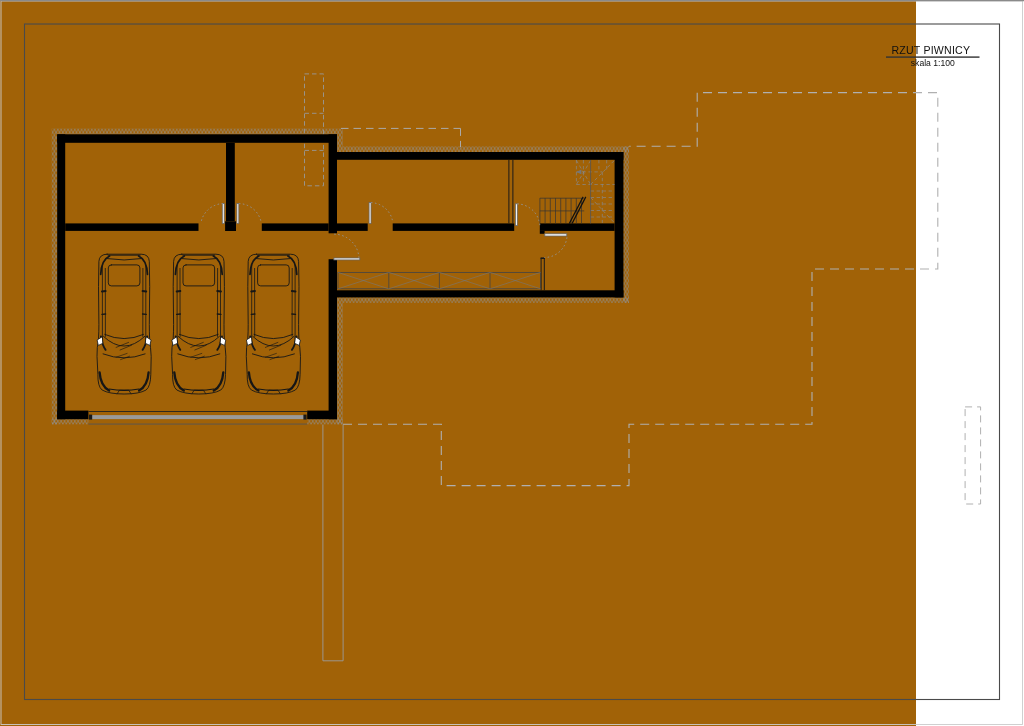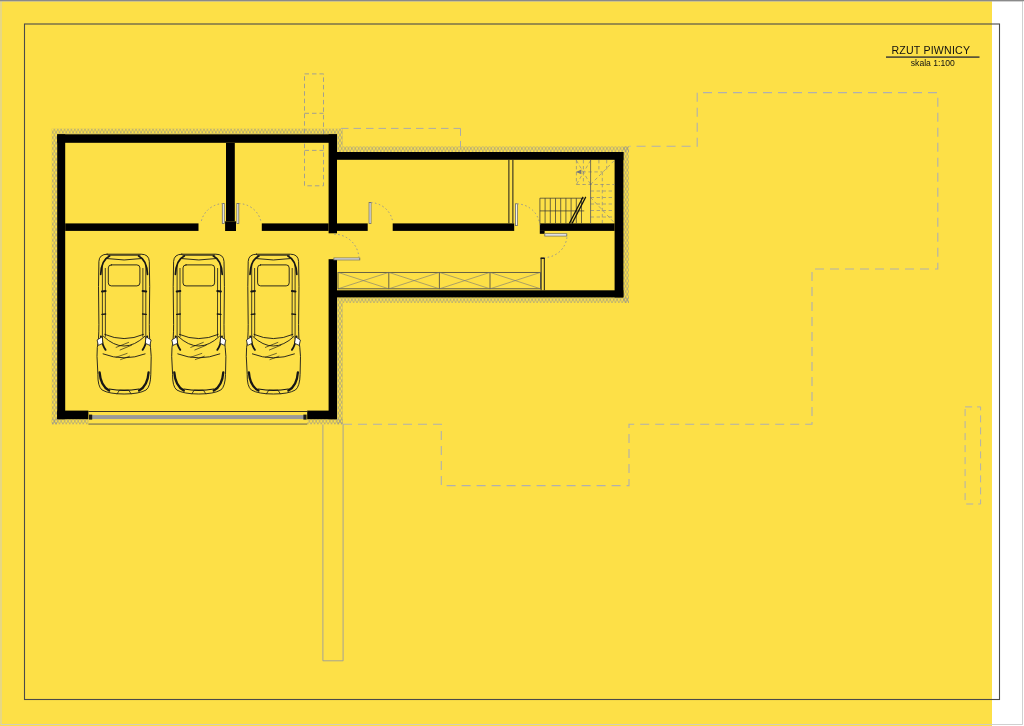--- a/index.html
+++ b/index.html
@@ -1,16 +1,16 @@
 <!DOCTYPE html>
 <html><head>
 <meta charset="utf-8">
 <style>
 html,body{margin:0;padding:0;background:#fff;}
-#page{position:relative;width:992px;height:726px;background:#fde047;font-family:"Liberation Sans",sans-serif;}
+#page{position:relative;width:916px;height:726px;background:#a16207;font-family:"Liberation Sans",sans-serif;}
 svg{position:absolute;top:0;left:0;}
 </style>
 </head>
 <body>
 
 <div id="page">
 <svg width="1024" height="726" viewBox="0 0 1024 726" fill="none">
 <defs>
 <pattern id="hat" width="3.4" height="5.4" patternUnits="userSpaceOnUse">
 <path d="M0,0 L1.7,2.7 L3.4,0 M0,5.4 L1.7,2.7 L3.4,5.4" stroke="#8f8f8f" stroke-width="0.6" fill="none"></path>

